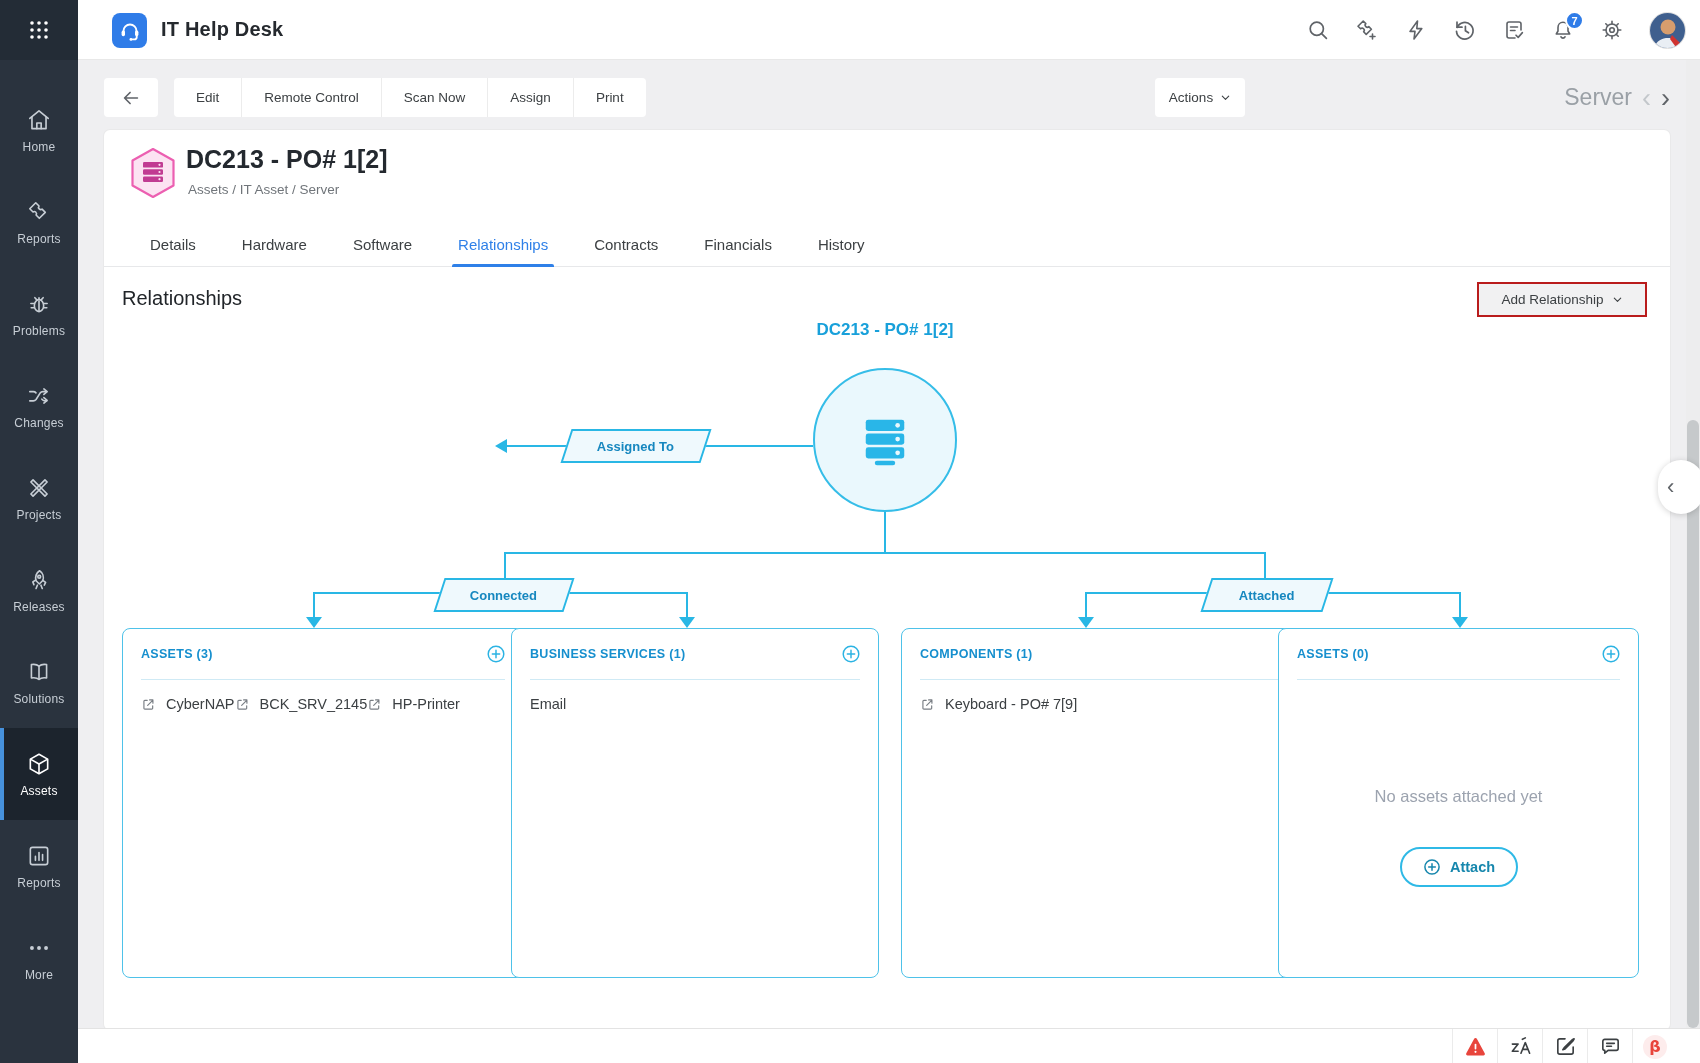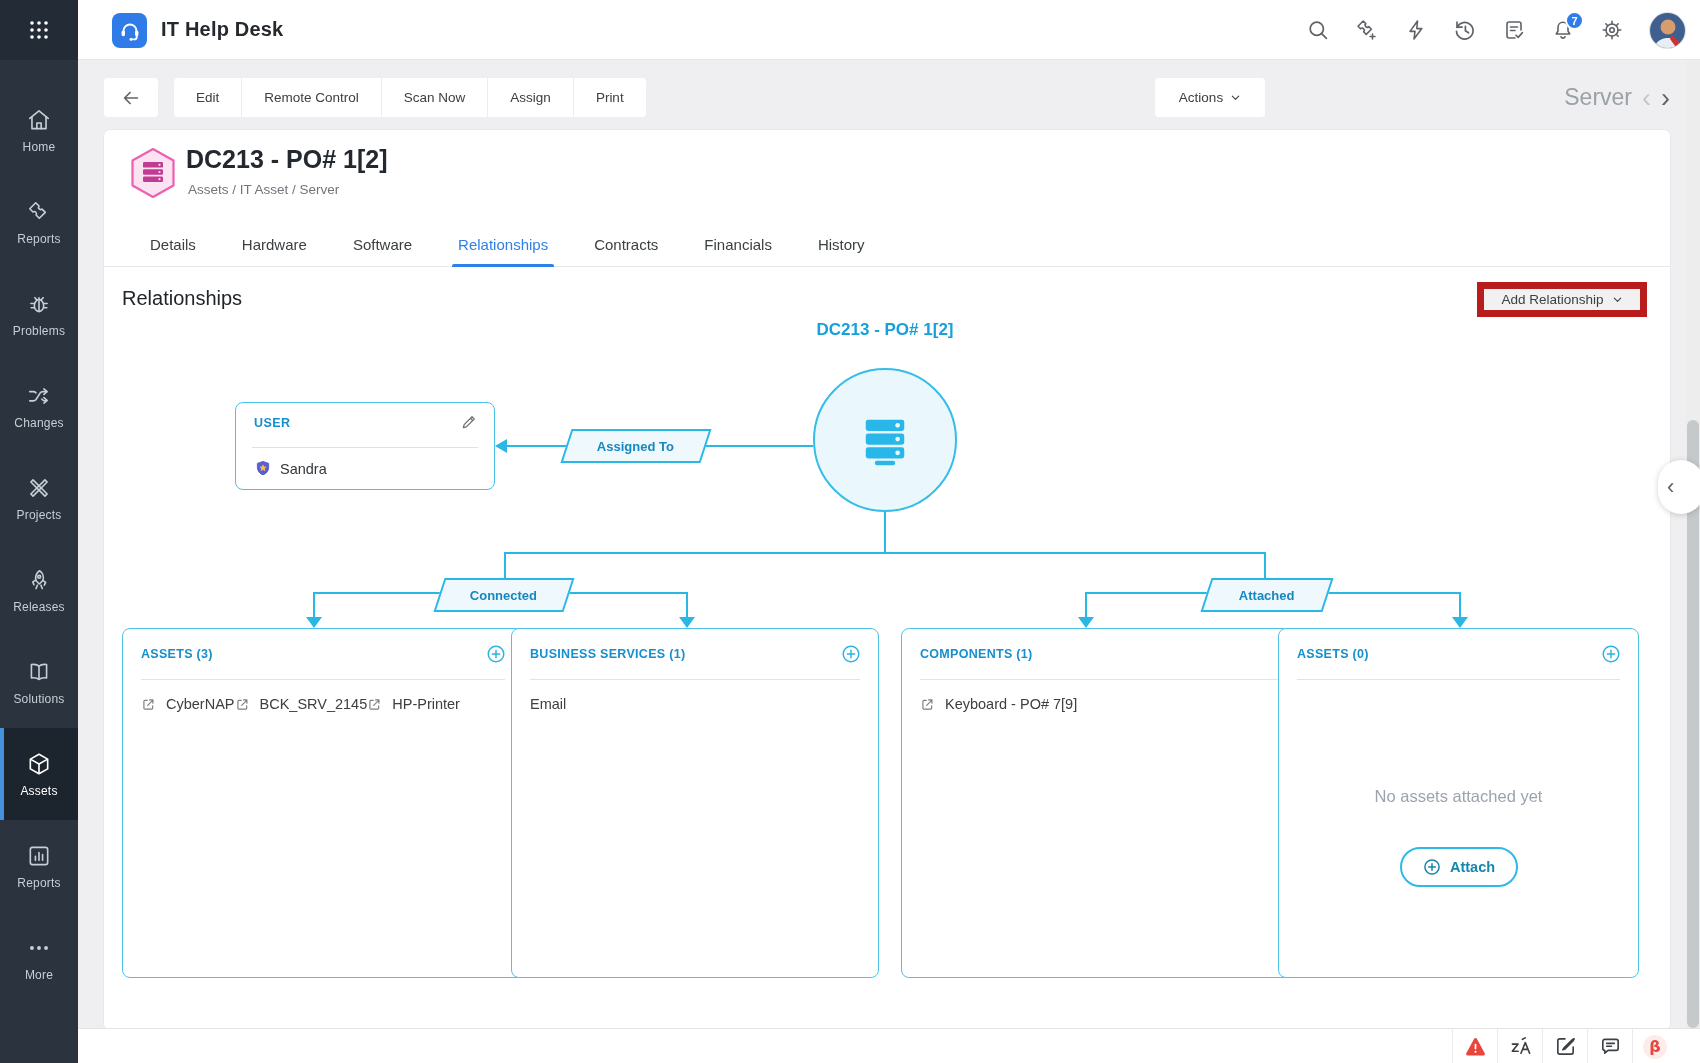--- a/index.html
+++ b/index.html
@@ -24,39 +24,39 @@
   .side-item.active { background:#1c242d; color:#fff; }
   .side-item.active::before { content:""; position:absolute; left:0; top:0; width:4px; height:100%; background:#4691dc; }
 
   
   .toolbar { position:absolute; left:78px; top:60px; width:1622px; height:58px; background:#efeff1; }
   .tb-btn { position:absolute; top:18px; height:39px; background:#fff; display:flex; align-items:center; justify-content:center; font-size:13.5px; color:#3c4043; cursor:pointer; }
   .tb-back { left:26px; width:54px; border-radius:4px; font-size:20px; color:#5f6368; }
   .tb-group { position:absolute; left:96px; top:18px; height:39px; display:flex; border-radius:4px; overflow:hidden; }
   .tb-group .tb-item { background:#fff; border-right:1px solid #ececec; padding:0 22px; display:flex; align-items:center; font-size:13.5px; color:#3c4043; cursor:pointer; }
   .tb-group .tb-item:last-child { border-right:none; }
-  .tb-actions { left:1077px; width:110px; border-radius:4px; gap:7px; }
+  .tb-actions { left:1077px; width:90px; border-radius:4px; gap:7px; }
   .ctx-nav { position:absolute; right:30px; top:24px; display:flex; align-items:center; gap:10px; }
   .ctx-label { font-size:23px; color:#9aa0a6; }
   .ctx-chev { font-size:27px; line-height:24px; cursor:pointer; }
 
   
   .card { position:absolute; left:104px; top:130px; width:1566px; height:900px; background:#fff; border-radius:6px; box-shadow:0 0 0 1px #e9e9ea; }
 
   .asset-hex { position:absolute; left:128px; top:147px; width:50px; height:52px; }
   .asset-title { position:absolute; left:186px; top:145px; font-size:25px; font-weight:700; color:#24292f; }
   .breadcrumb { position:absolute; left:188px; top:182px; font-size:13.5px; color:#70757a; }
 
   .tabs { position:absolute; left:104px; top:222px; width:1566px; height:45px; border-bottom:1px solid #e7e8ea; display:flex; align-items:center; padding-left:46px; gap:46px; }
   .tab { font-size:15px; color:#3c4043; cursor:pointer; position:relative; height:45px; display:flex; align-items:center; }
   .tab.active { color:#2f80e8; }
   .tab.active::after { content:""; position:absolute; left:-6px; right:-6px; bottom:0; height:3px; background:#2f80e8; border-radius:2px 2px 0 0; }
 
   .section-heading { position:absolute; left:122px; top:287px; font-size:20px; font-weight:500; color:#212529; }
-  .add-rel-btn { position:absolute; left:1477px; top:282px; width:170px; height:35px; background:#f1f1f2; border:7px solid #b91c1c; border-radius:0; display:flex; align-items:center; justify-content:center; gap:8px; font-size:13.5px; color:#3c4043; cursor:pointer; }
+  .add-rel-btn { position:absolute; left:1477px; top:282px; width:170px; height:35px; background:#f1f1f2; border:2px solid #b91c1c; border-radius:0; display:flex; align-items:center; justify-content:center; gap:8px; font-size:13.5px; color:#3c4043; cursor:pointer; }
 
   
   .node-title { position:absolute; left:765px; top:320px; width:240px; text-align:center; font-size:17px; font-weight:700; color:#18a0da; }
   .node-circle { position:absolute; left:813px; top:368px; width:144px; height:144px; border:2px solid #35bde8; border-radius:50%; background:#eaf8fd; display:flex; align-items:center; justify-content:center; cursor:pointer; }
 
   .hline { position:absolute; height:2px; background:#29b7e5; }
   .vline { position:absolute; width:2px; background:#29b7e5; }
   .arrow-down { position:absolute; width:0; height:0; border-left:8px solid transparent; border-right:8px solid transparent; border-top:11px solid #29b7e5; }
   .arrow-left { position:absolute; width:0; height:0; border-top:7px solid transparent; border-bottom:7px solid transparent; border-right:12px solid #29b7e5; }
 
@@ -365,37 +365,20 @@
   <div class="para" style="left:1206px; top:578px; width:122px">
     <span>Attached</span>
   </div>
   <div class="hline" style="left:1086px; top:592px; width:124px"></div>
   <div class="vline" style="left:1085px; top:592px; height:26px"></div>
   <div class="arrow-down" style="left:1078px; top:617px"></div>
   <div class="hline" style="left:1324px; top:592px; width:136px"></div>
   <div class="vline" style="left:1459px; top:592px; height:26px"></div>
   <div class="arrow-down" style="left:1452px; top:617px"></div>
 
-  <div class="user-box">
-    <div class="ub-head">USER</div>
-    <div class="ub-edit">
-      <svg width="18" height="18" viewBox="0 0 24 24" fill="none" stroke="#6b7075" stroke-width="1.6" stroke-linejoin="round">
-        <path d="M4.5 19.5 l1-4 L16 5 l3 3 L8.5 18.5 z"></path>
-          <path d="M14 7 l3 3"></path>
-      </svg>
-    </div>
-    <div class="ub-div"></div>
-    <div class="ub-row">
-      <svg width="18" height="19" viewBox="0 0 24 24">
-        <path d="M12 2.5 l7.5 2.7 v5.3 c0 4.7-3.1 8.3-7.5 9.9 c-4.4-1.6-7.5-5.2-7.5-9.9 V5.2 z" fill="#5c5cd9" stroke="#4747bf" stroke-width="1"></path>
-        <polygon points="12,6.2 13.5,9.4 17,9.8 14.4,12.1 15.2,15.5 12,13.7 8.8,15.5 9.6,12.1 7,9.8 10.5,9.4" fill="#f5c531"></polygon>
-      </svg>
-      <span>Sandra</span>
-    </div>
-  </div>
 
   <div class="panel" style="left:122px; width:402px">
     <div class="panel-head">
       <span class="panel-title">ASSETS (3)</span>
       <svg class="panel-plus" viewBox="0 0 24 24" fill="none" stroke="#2bb3e3" stroke-width="1.6" stroke-linecap="round">
         <circle cx="12" cy="12" r="8.5"></circle>
           <path d="M12 8 v8 M8 12 h8"></path>
       </svg>
     </div>
     <div class="panel-div"></div>

